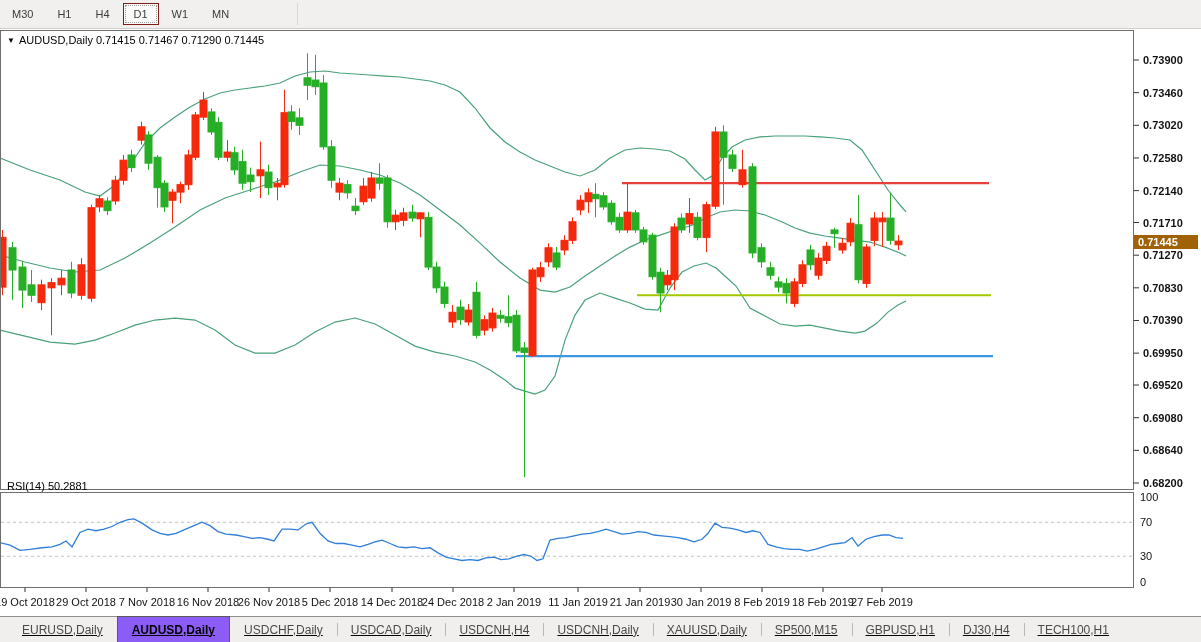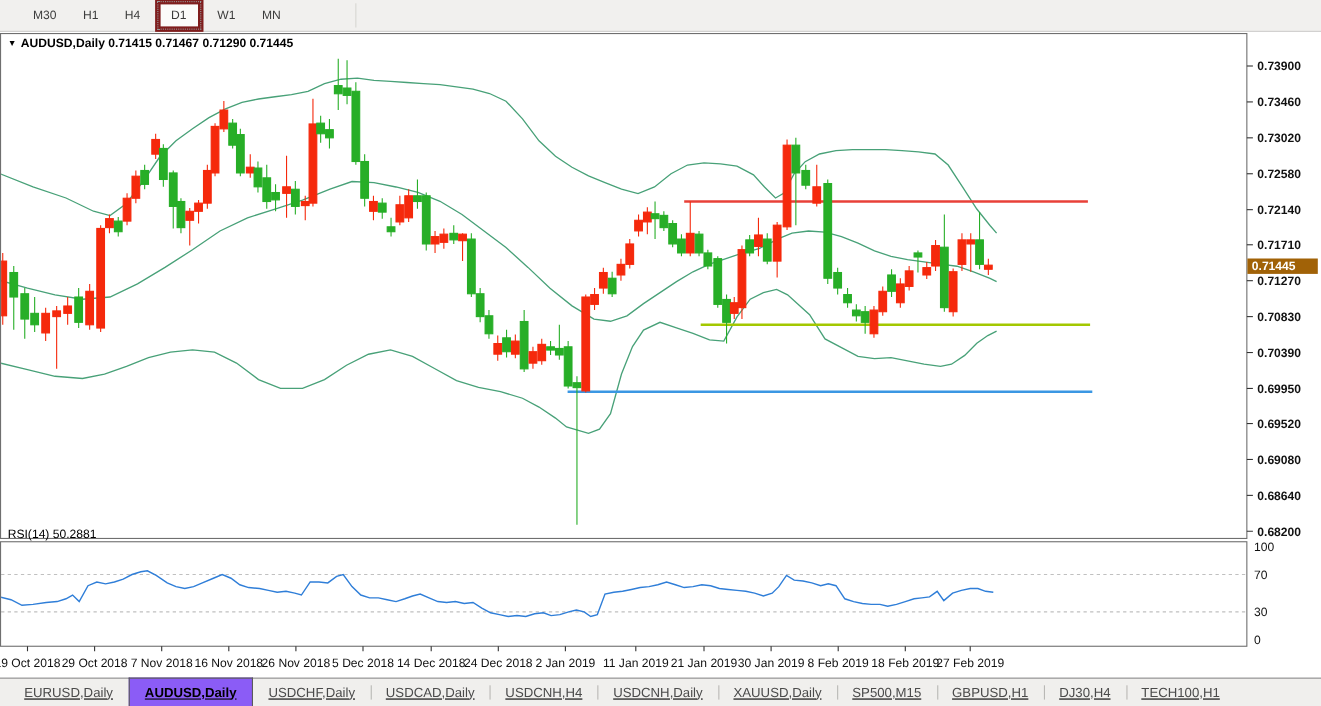--- a/index.html
+++ b/index.html
@@ -5,38 +5,38 @@
   html,body{margin:0;padding:0;}
   body{
     width:1201px;height:642px;position:relative;overflow:hidden;
     background:#ffffff;font-family:"Liberation Sans",sans-serif;
     -webkit-font-smoothing:antialiased;
   }
   
   .toolbar{
     position:absolute;top:0;left:0;right:0;height:28px;z-index:6;
     background:#f1f0ee;border-bottom:1px solid #cfcecc;
-    display:flex;align-items:center;padding-left:18px;gap:48px;
+    display:flex;align-items:center;padding-left:0;gap:48px;
   }
   .tf-btn{
     font-family:"Liberation Sans",sans-serif;
     font-size:11px;color:#3c3c3c;padding:4px 10px;margin:0 1px;
     background:transparent;border:1px solid transparent;cursor:default;
   }
   .tf-btn.active{
-    background:#fbfbfa;border:5px solid #7f1d1d;
+    background:#fbfbfa;border:1px solid #7f1d1d;
     outline:1px dotted #9a9a9a;outline-offset:-3px;
   }
   .group-sep{width:1px;height:22px;background:#d8d6d2;margin-left:8px;}
   
   #chart-svg{position:absolute;top:0;left:0;z-index:1;}
   svg text{font-family:"Liberation Sans",sans-serif;fill:#111;}
   
   .overlay{position:absolute;z-index:3;white-space:nowrap;}
-  #title{top:34px;left:7px;font-size:11px;font-weight:700;color:#000;}
+  #title{top:34px;left:7px;font-size:11px;font-weight:400;color:#000;}
   #title .caret{font-size:8px;vertical-align:1px;margin-right:4px;color:#000;}
   #rsi-label{top:480px;left:7px;font-size:11px;color:#000;text-align:right;}
   #badge{
     top:235px;left:1134px;width:60px;height:14px;background:#a16207;color:#fff;
     font-size:11px;font-weight:700;line-height:14px;padding-left:4px;
   }
   .axis-hit{position:absolute;z-index:2;}
   
   .tabbar{
     position:absolute;left:0;right:0;bottom:0;height:25px;z-index:6;

